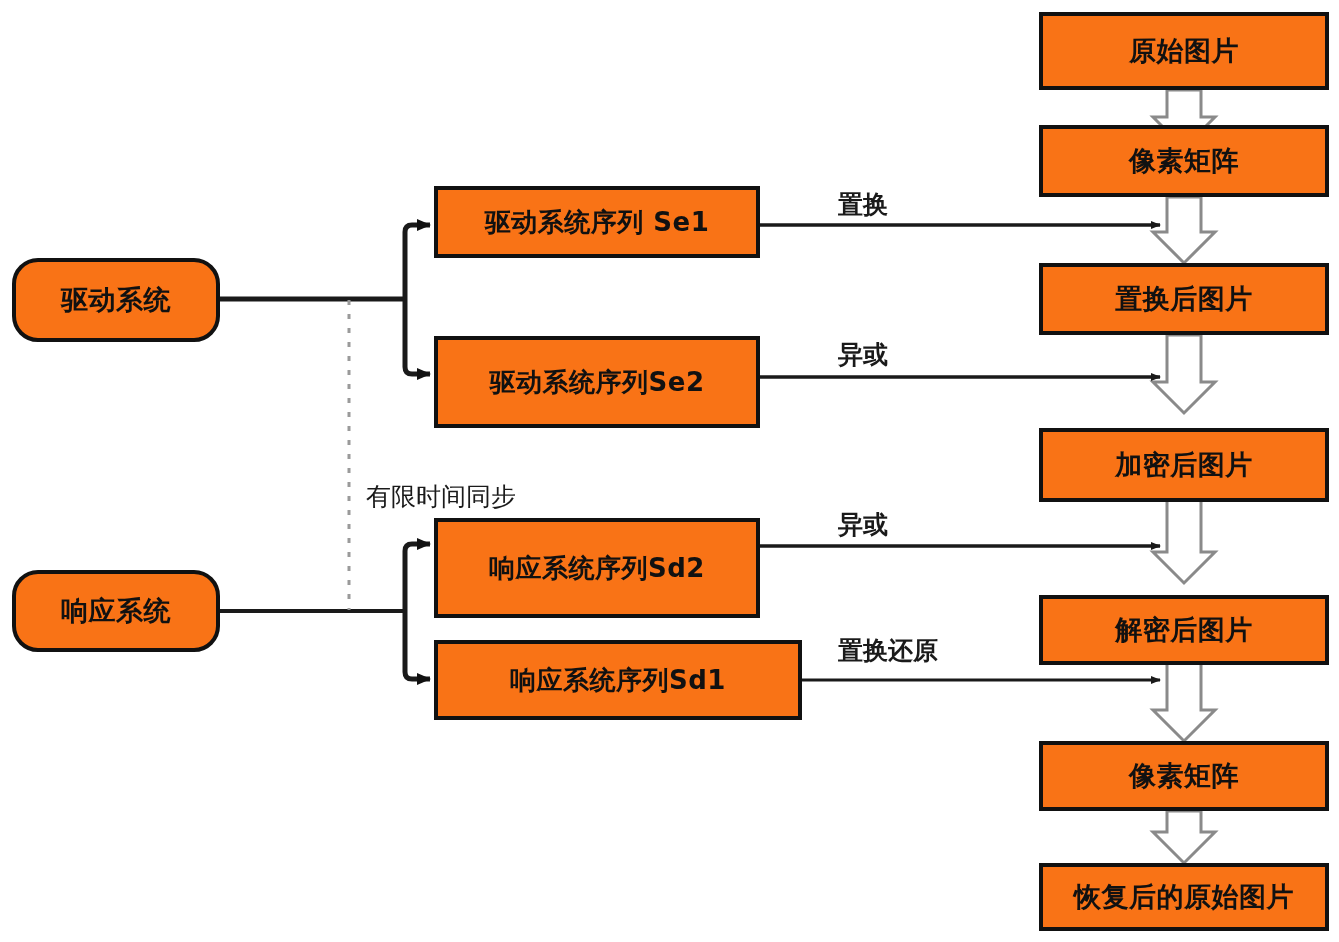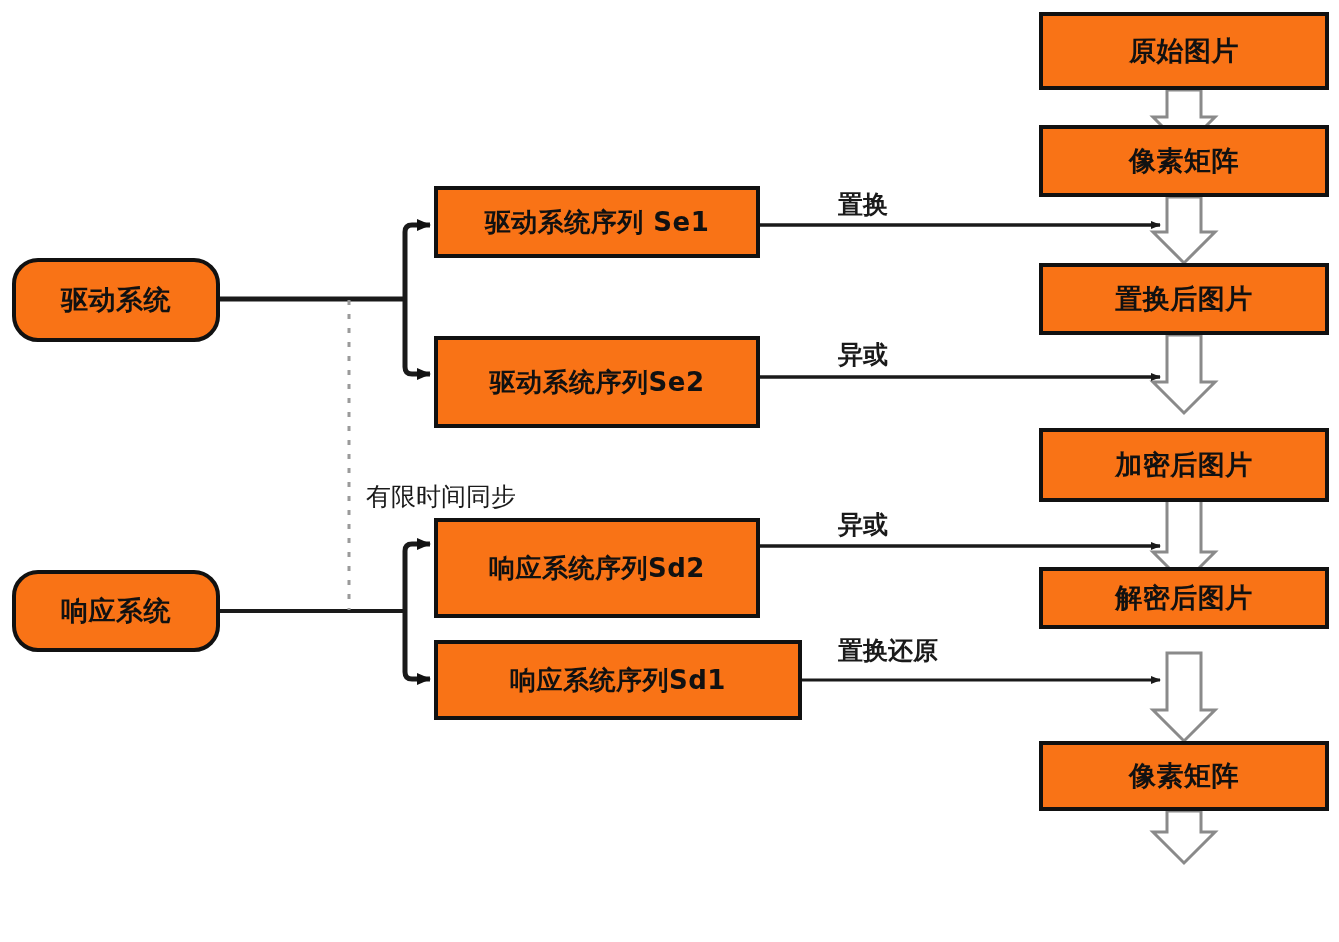--- a/index.html
+++ b/index.html
@@ -163,28 +163,31 @@
   </div>
 
   <div class="box rbox" style="left:1039px; top:263px; width:290px; height:72px;">
     <span class="box-label">置换后图片</span>
   </div>
 
   <div class="box rbox" style="left:1039px; top:413px; width:290px; height:74px;margin-top:15px;">
     <span class="box-label">加密后图片</span>
   </div>
 
-  <div class="box rbox" style="left:1039px; top:567px; width:290px; height:62px;">
+  <div class="box rbox" style="left:1039px; top:595px; width:290px; height:70px;">
     <span class="box-label">解密后图片</span>
   </div>
 
   <div class="box rbox" style="left:1039px; top:741px; width:290px; height:70px;">
     <span class="box-label">像素矩阵</span>
   </div>
 
+  <div class="box rbox" style="left:1039px; top:863px; width:290px; height:68px;">
+    <span class="box-label">恢复后的原始图片</span>
+  </div>
 
   <div class="edge-label" style="left:838px; top:188px;">置换</div>
 
   <div class="edge-label" style="left:838px; top:338px;">异或</div>
 
   <div class="edge-label" style="left:838px; top:508px;">异或</div>
 
   <div class="edge-label" style="left:838px; top:634px;">置换还原</div>
 
   <div class="sync-label" style="left:366px; top:444px;">有限时间同步</div>

